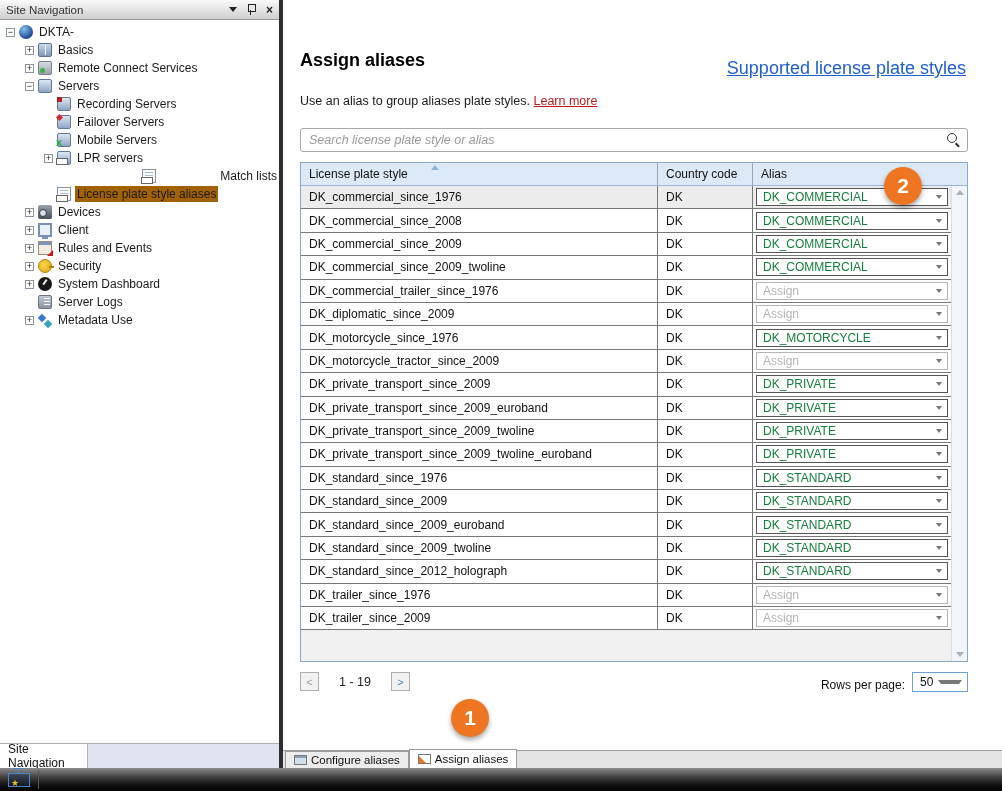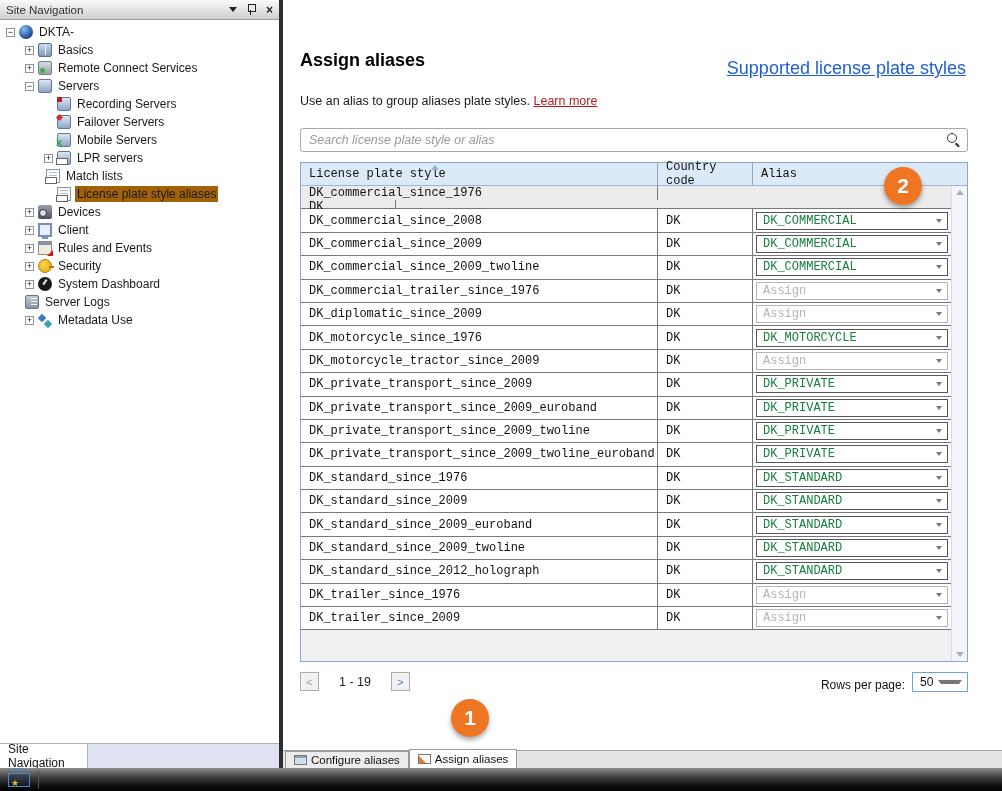--- a/index.html
+++ b/index.html
@@ -79,31 +79,31 @@
   #search-wrap { position:absolute; left:17px; top:128px; width:668px; height:24px; }
   #search-input { width:100%; height:100%; border:1px solid #a8a8a8; border-radius:3px; padding:0 28px 0 8px;
     font-size:12.5px; font-family:"Liberation Sans",sans-serif; color:#3b82f6; }
   #search-input::placeholder { font-style:italic; color:#9a9a9a; }
   #search-icon { position:absolute; right:8px; top:4px; width:14px; height:14px; }
   #search-icon::before { content:""; position:absolute; left:1px; top:1px; width:8px; height:8px; border:1.6px solid #333; border-radius:50%; }
   #search-icon::after { content:""; position:absolute; right:0; bottom:0; width:5px; height:1.6px; background:#333; transform:rotate(45deg); }
 
   
   #table { position:absolute; left:17px; top:162px; width:668px; height:500px; border:1px solid #8aa8cc; background:#f1f1f1;
-    display:flex; flex-direction:column; font-size:12px;font-family:Liberation Mono, monospace; }
+    display:flex; flex-direction:column; font-size:12px; }
   #thead { display:flex; height:23px; background:#dce9f7; border-bottom:1px solid #9ab6d4; position:relative; flex:none; }
   .th { display:flex; align-items:center; padding-left:8px; color:#111; }
   .th-style { width:357px; border-right:1px solid #9aa6b4; position:relative; }
   .th-country { width:95px; border-right:1px solid #9aa6b4; }
   .th-alias { flex:1; }
   #sort-arrow { position:absolute; left:130px; top:2px; width:0; height:0; border-left:4px solid transparent; border-right:4px solid transparent; border-bottom:5px solid #8fb4d8; }
   #tbody { flex:1; display:flex; min-height:0; }
   #rows-host { flex:1; display:flex; flex-direction:column; background:#f1f1f1; }
   .trow { display:flex; height:23.4px; background:#fff; border-bottom:1px solid #787878; flex:none; }
-  .trow.first { background:#ececec;flex-direction:column; }
+  .trow.first { background:#ececec; }
   .td { display:flex; align-items:center; }
   .td-style { width:357px; padding-left:8px; border-right:1px solid #787878; color:#111; }
   .td-country { width:95px; padding-left:8px; border-right:1px solid #787878; color:#111; }
   .td-alias { flex:1; padding:2px 3px; }
   .select { flex:1; height:18px; border:1px solid #555; background:#fff; display:flex; align-items:center; padding:0 5px 0 6px; cursor:pointer; }
   .select .sel-text { flex:1; color:#15803d; }
   .select.empty { border-color:#b5b5b5; }
   .select.empty .sel-text { color:#b4b4b4; }
   .sel-chev { width:0; height:0; border-left:3.5px solid transparent; border-right:3.5px solid transparent; border-top:4px solid #777; }
   #scroll-track { width:16px; background:#f2f5fa; border-left:1px solid #d8dde6; display:flex; flex-direction:column; justify-content:space-between; align-items:center; padding:4px 0; }
@@ -195,21 +195,21 @@
         <div class="tree-row" style="padding-left: 44px;">
           <span class="expand-spacer"></span>
           <span class="tree-icon icon-mobile-servers"></span>
           <span class="tree-label">Mobile Servers</span>
         </div>
         <div class="tree-row" style="padding-left: 44px;">
           <span class="expand">+</span>
           <span class="tree-icon icon-lpr-servers"></span>
           <span class="tree-label">LPR servers</span>
         </div>
-        <div class="tree-row" style="padding-left: 33px;">
+        <div class="tree-row" style="padding-left: 70px; justify-content: space-between;">
           <span class="expand-spacer"></span>
           <span class="tree-icon icon-match-lists"></span>
           <span class="tree-label">Match lists</span>
         </div>
         <div class="tree-row" style="padding-left: 44px;">
           <span class="expand-spacer"></span>
           <span class="tree-icon icon-license-plate-aliases"></span>
           <span class="tree-label selected">License plate style aliases</span>
         </div>
         <div class="tree-row" style="padding-left: 25px;">
@@ -230,21 +230,21 @@
         <div class="tree-row" style="padding-left: 25px;">
           <span class="expand">+</span>
           <span class="tree-icon icon-security"></span>
           <span class="tree-label">Security</span>
         </div>
         <div class="tree-row" style="padding-left: 25px;">
           <span class="expand">+</span>
           <span class="tree-icon icon-system-dashboard"></span>
           <span class="tree-label">System Dashboard</span>
         </div>
-        <div class="tree-row" style="padding-left: 12px;">
+        <div class="tree-row" style="padding-left: 25px;">
           <span class="expand-spacer"></span>
           <span class="tree-icon icon-server-logs"></span>
           <span class="tree-label">Server Logs</span>
         </div>
         <div class="tree-row" style="padding-left: 25px;">
           <span class="expand">+</span>
           <span class="tree-icon icon-metadata-use"></span>
           <span class="tree-label">Metadata Use</span>
         </div>
       </div>

